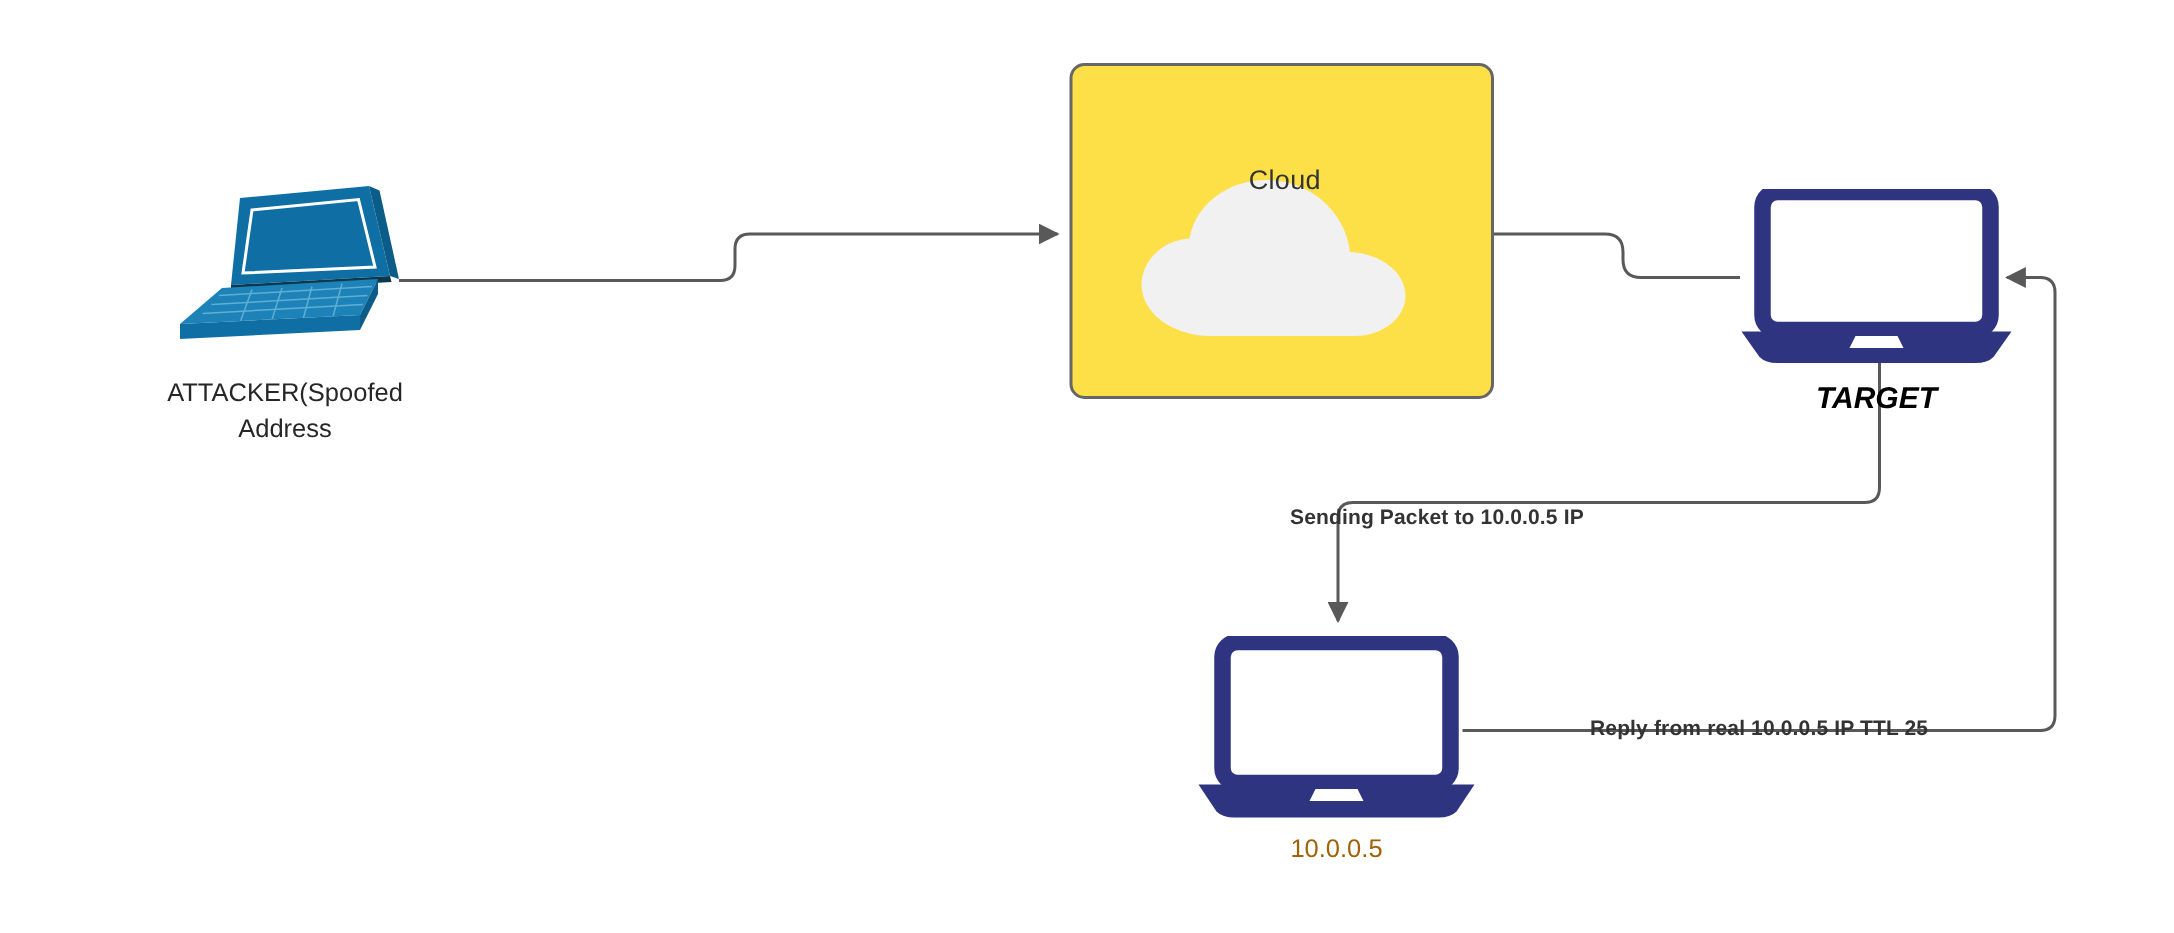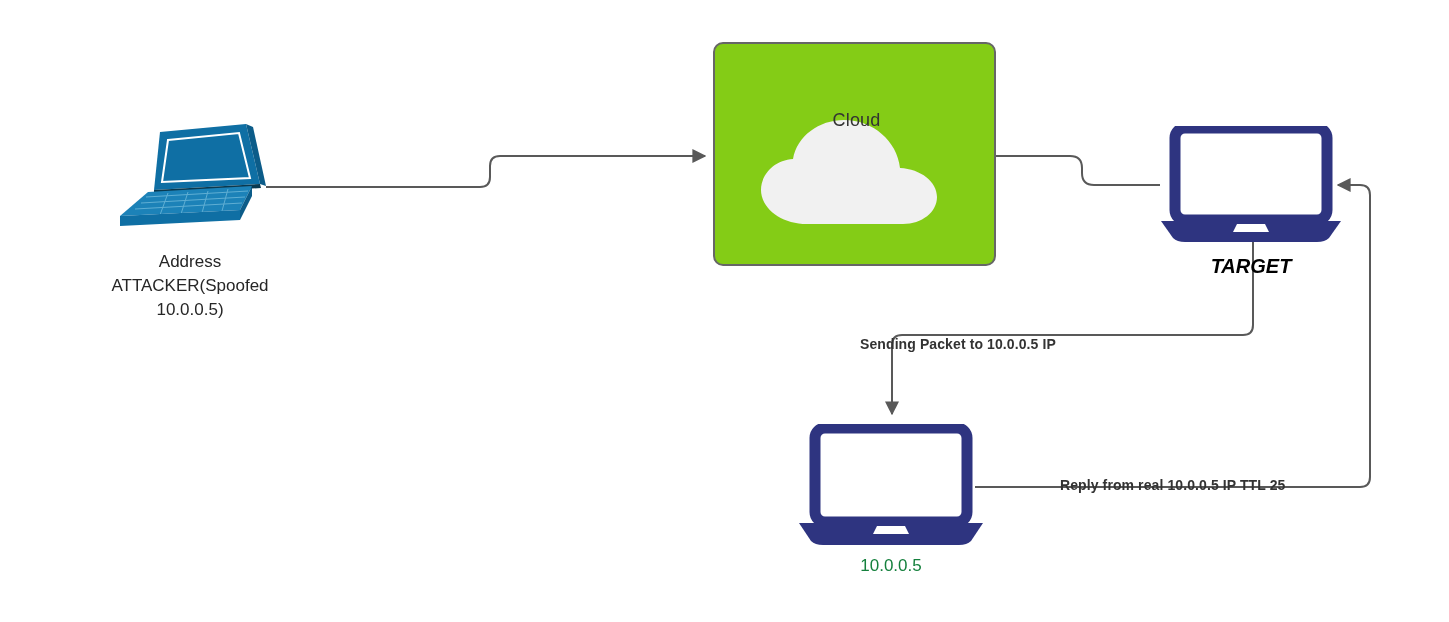--- a/index.html
+++ b/index.html
@@ -52,21 +52,21 @@
     color: #262626;
   }
   
   #cloud-node {
     left: 713px;
     top: 42px;
     width: 283px;
     height: 224px;
     border: 2px solid #666666;
     border-radius: 10px;
-    background: #84cc16;
+    background: #fde047;
     box-sizing: border-box;
   }
   #cloud-shape {
     position: absolute;
     left: 30px;
     top: 52px;
     width: 220px;
     height: 130px;
   }
   #cloud-text {
@@ -102,21 +102,21 @@
     left: 793px;
     top: 424px;
     width: 196px;
     height: 122px;
   }
   #victim-label {
     left: 791px;
     top: 556px;
     width: 200px;
     font-size: 17px;
-    color: #15803d;
+    color: #a16207;
   }
   
   .edge-label {
     position: absolute;
     font-size: 14px;
     font-weight: bold;
     color: #333333;
     white-space: nowrap;
     letter-spacing: 0.1px;
   }
@@ -174,23 +174,22 @@
         <line x1="80" y1="74" x2="73" y2="96"></line>
         <line x1="100" y1="73" x2="94" y2="95"></line>
         <line x1="120" y1="71" x2="114" y2="93"></line>
       </g>
 
       <polygon points="12,98 132,92 132,102 12,108" fill="#0f6fa4"></polygon>
       <polygon points="132,92 144,68 144,78 132,102" fill="#0c5c89"></polygon>
     </svg>
   </div>
   <div class="node-label" id="attacker-label">
+    <div>ATTACKER(Spoofed</div>
     <div>Address</div>
-    <div>ATTACKER(Spoofed</div>
-    <div>10.0.0.5)</div>
   </div>
 
   <div class="node" id="cloud-node">
     <svg id="cloud-shape" viewBox="0 0 220 130">
       <path d="M 62 128
                C 36 128 16 112 16 94
                C 16 78 30 64 48 63
                C 52 40 74 24 99 24
                C 128 24 152 45 155 72
                C 176 73 192 86 192 101

